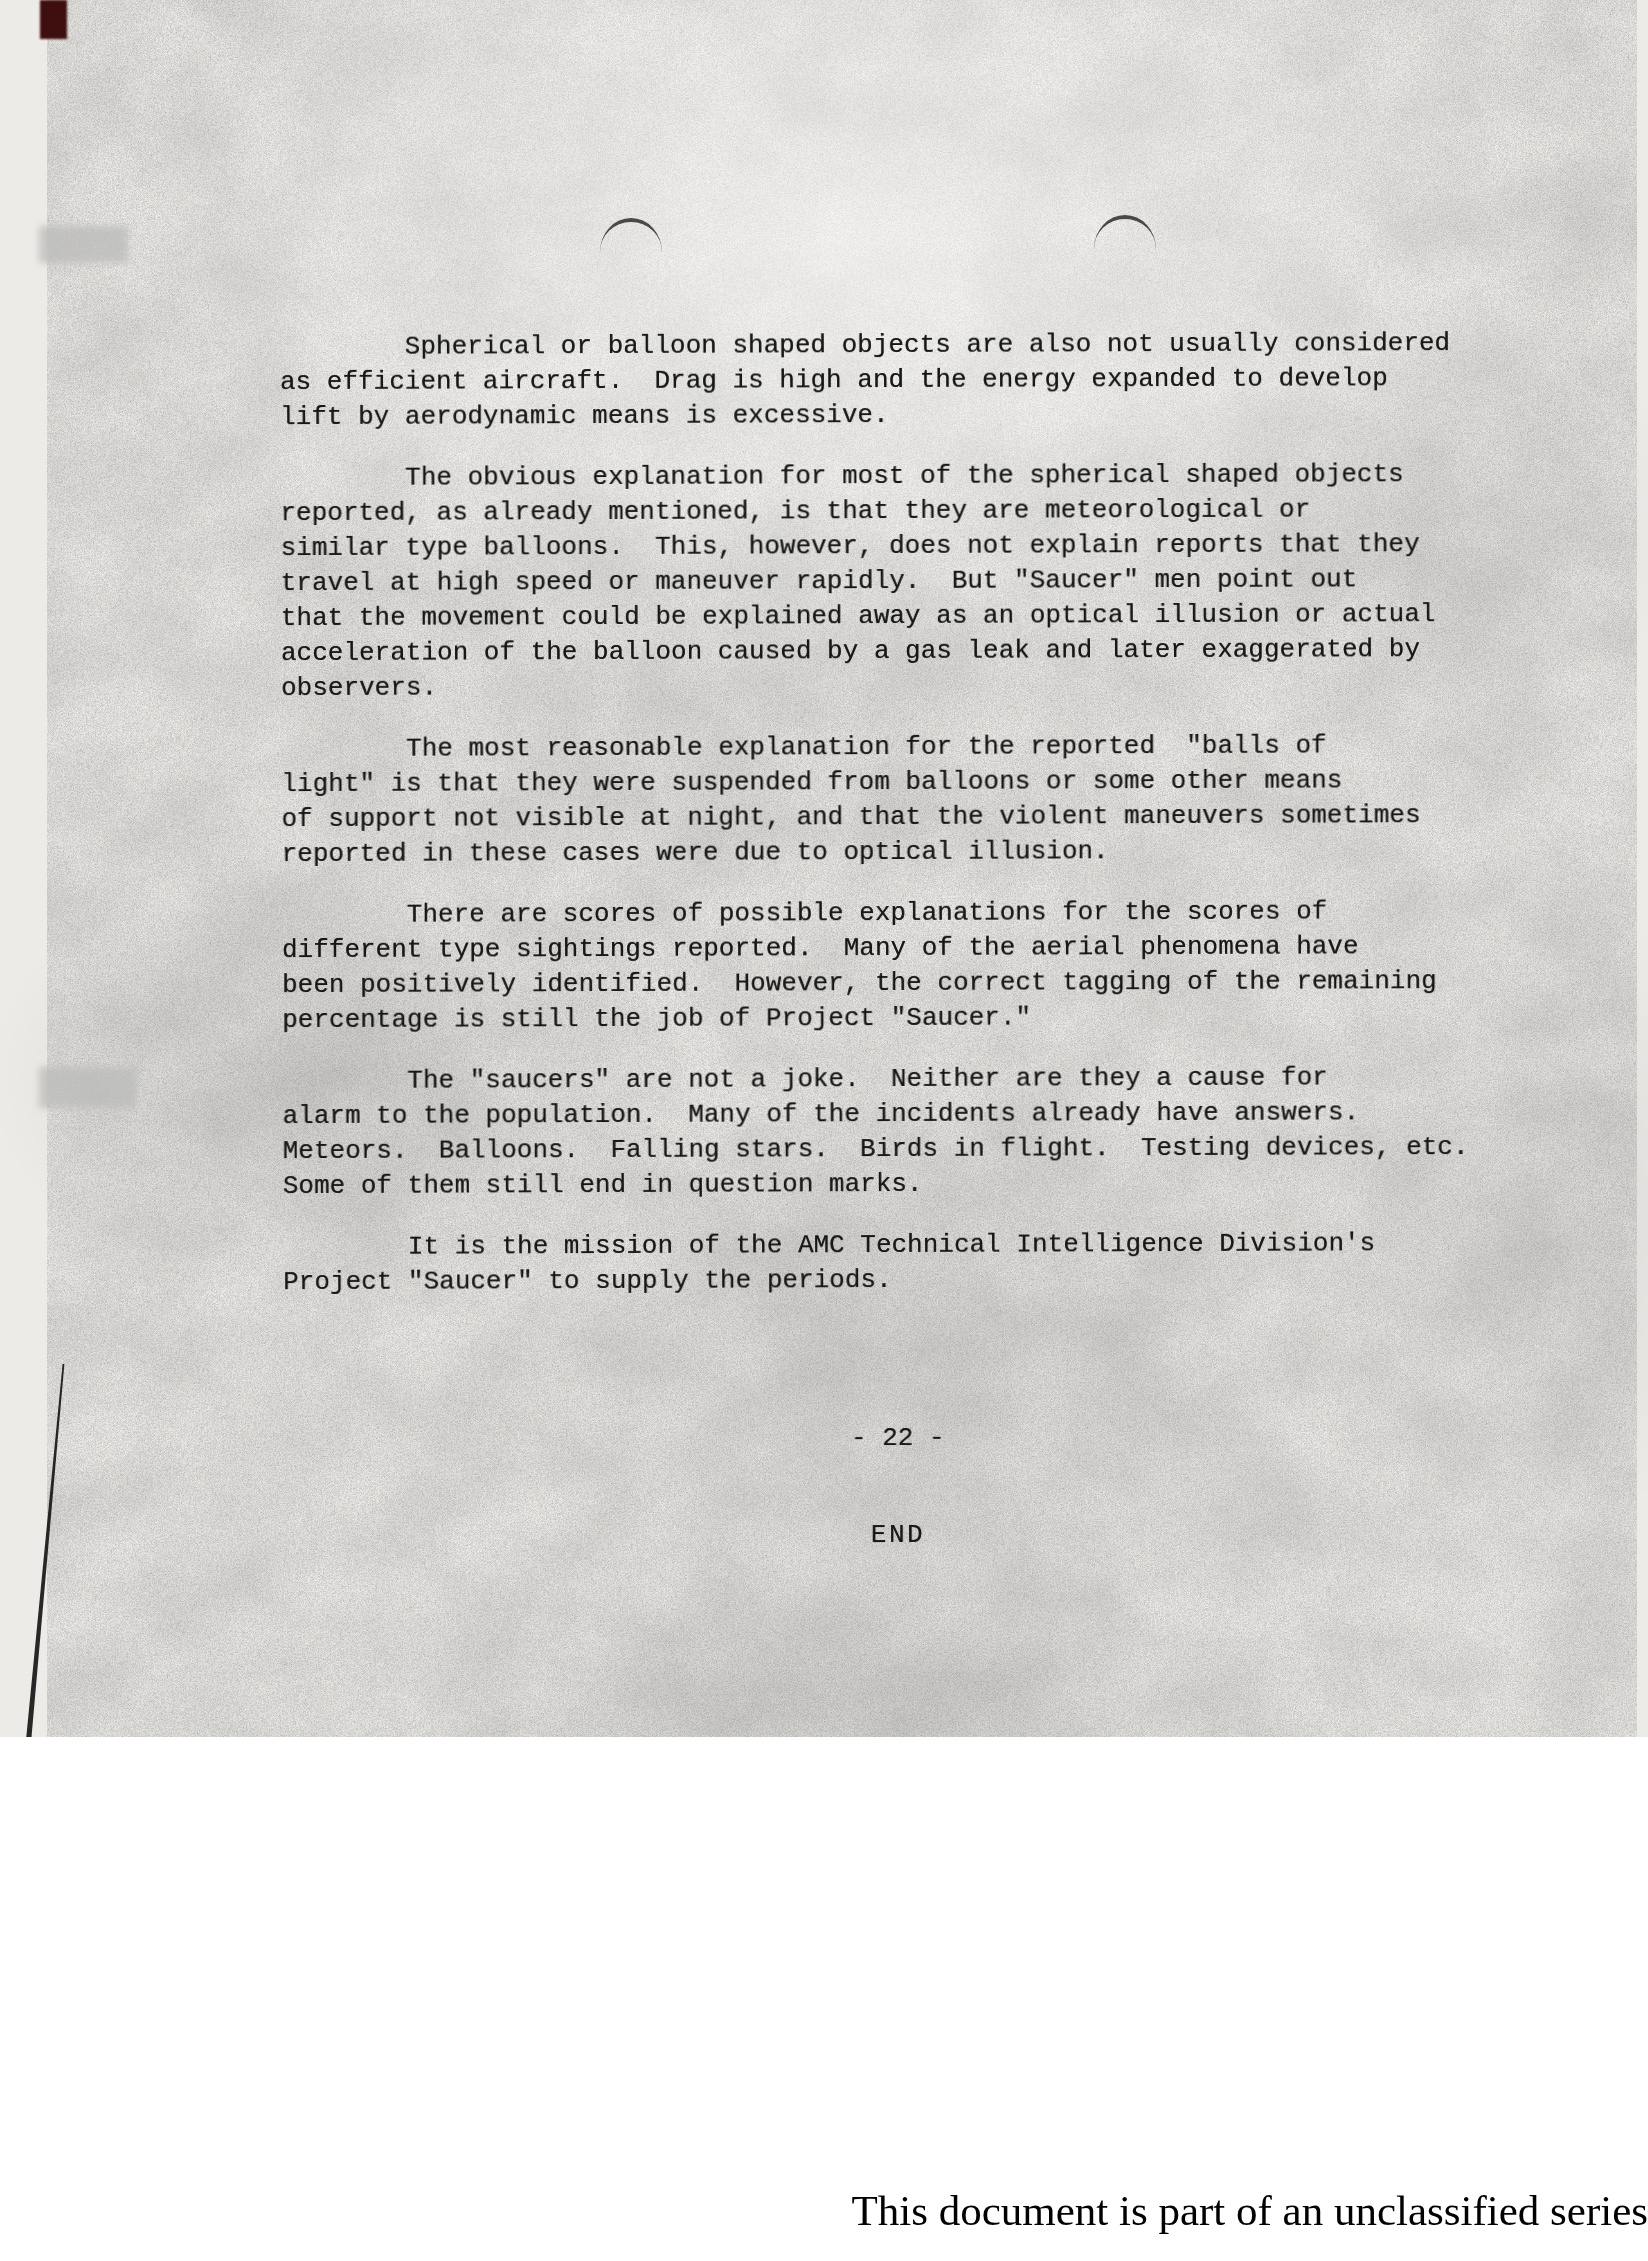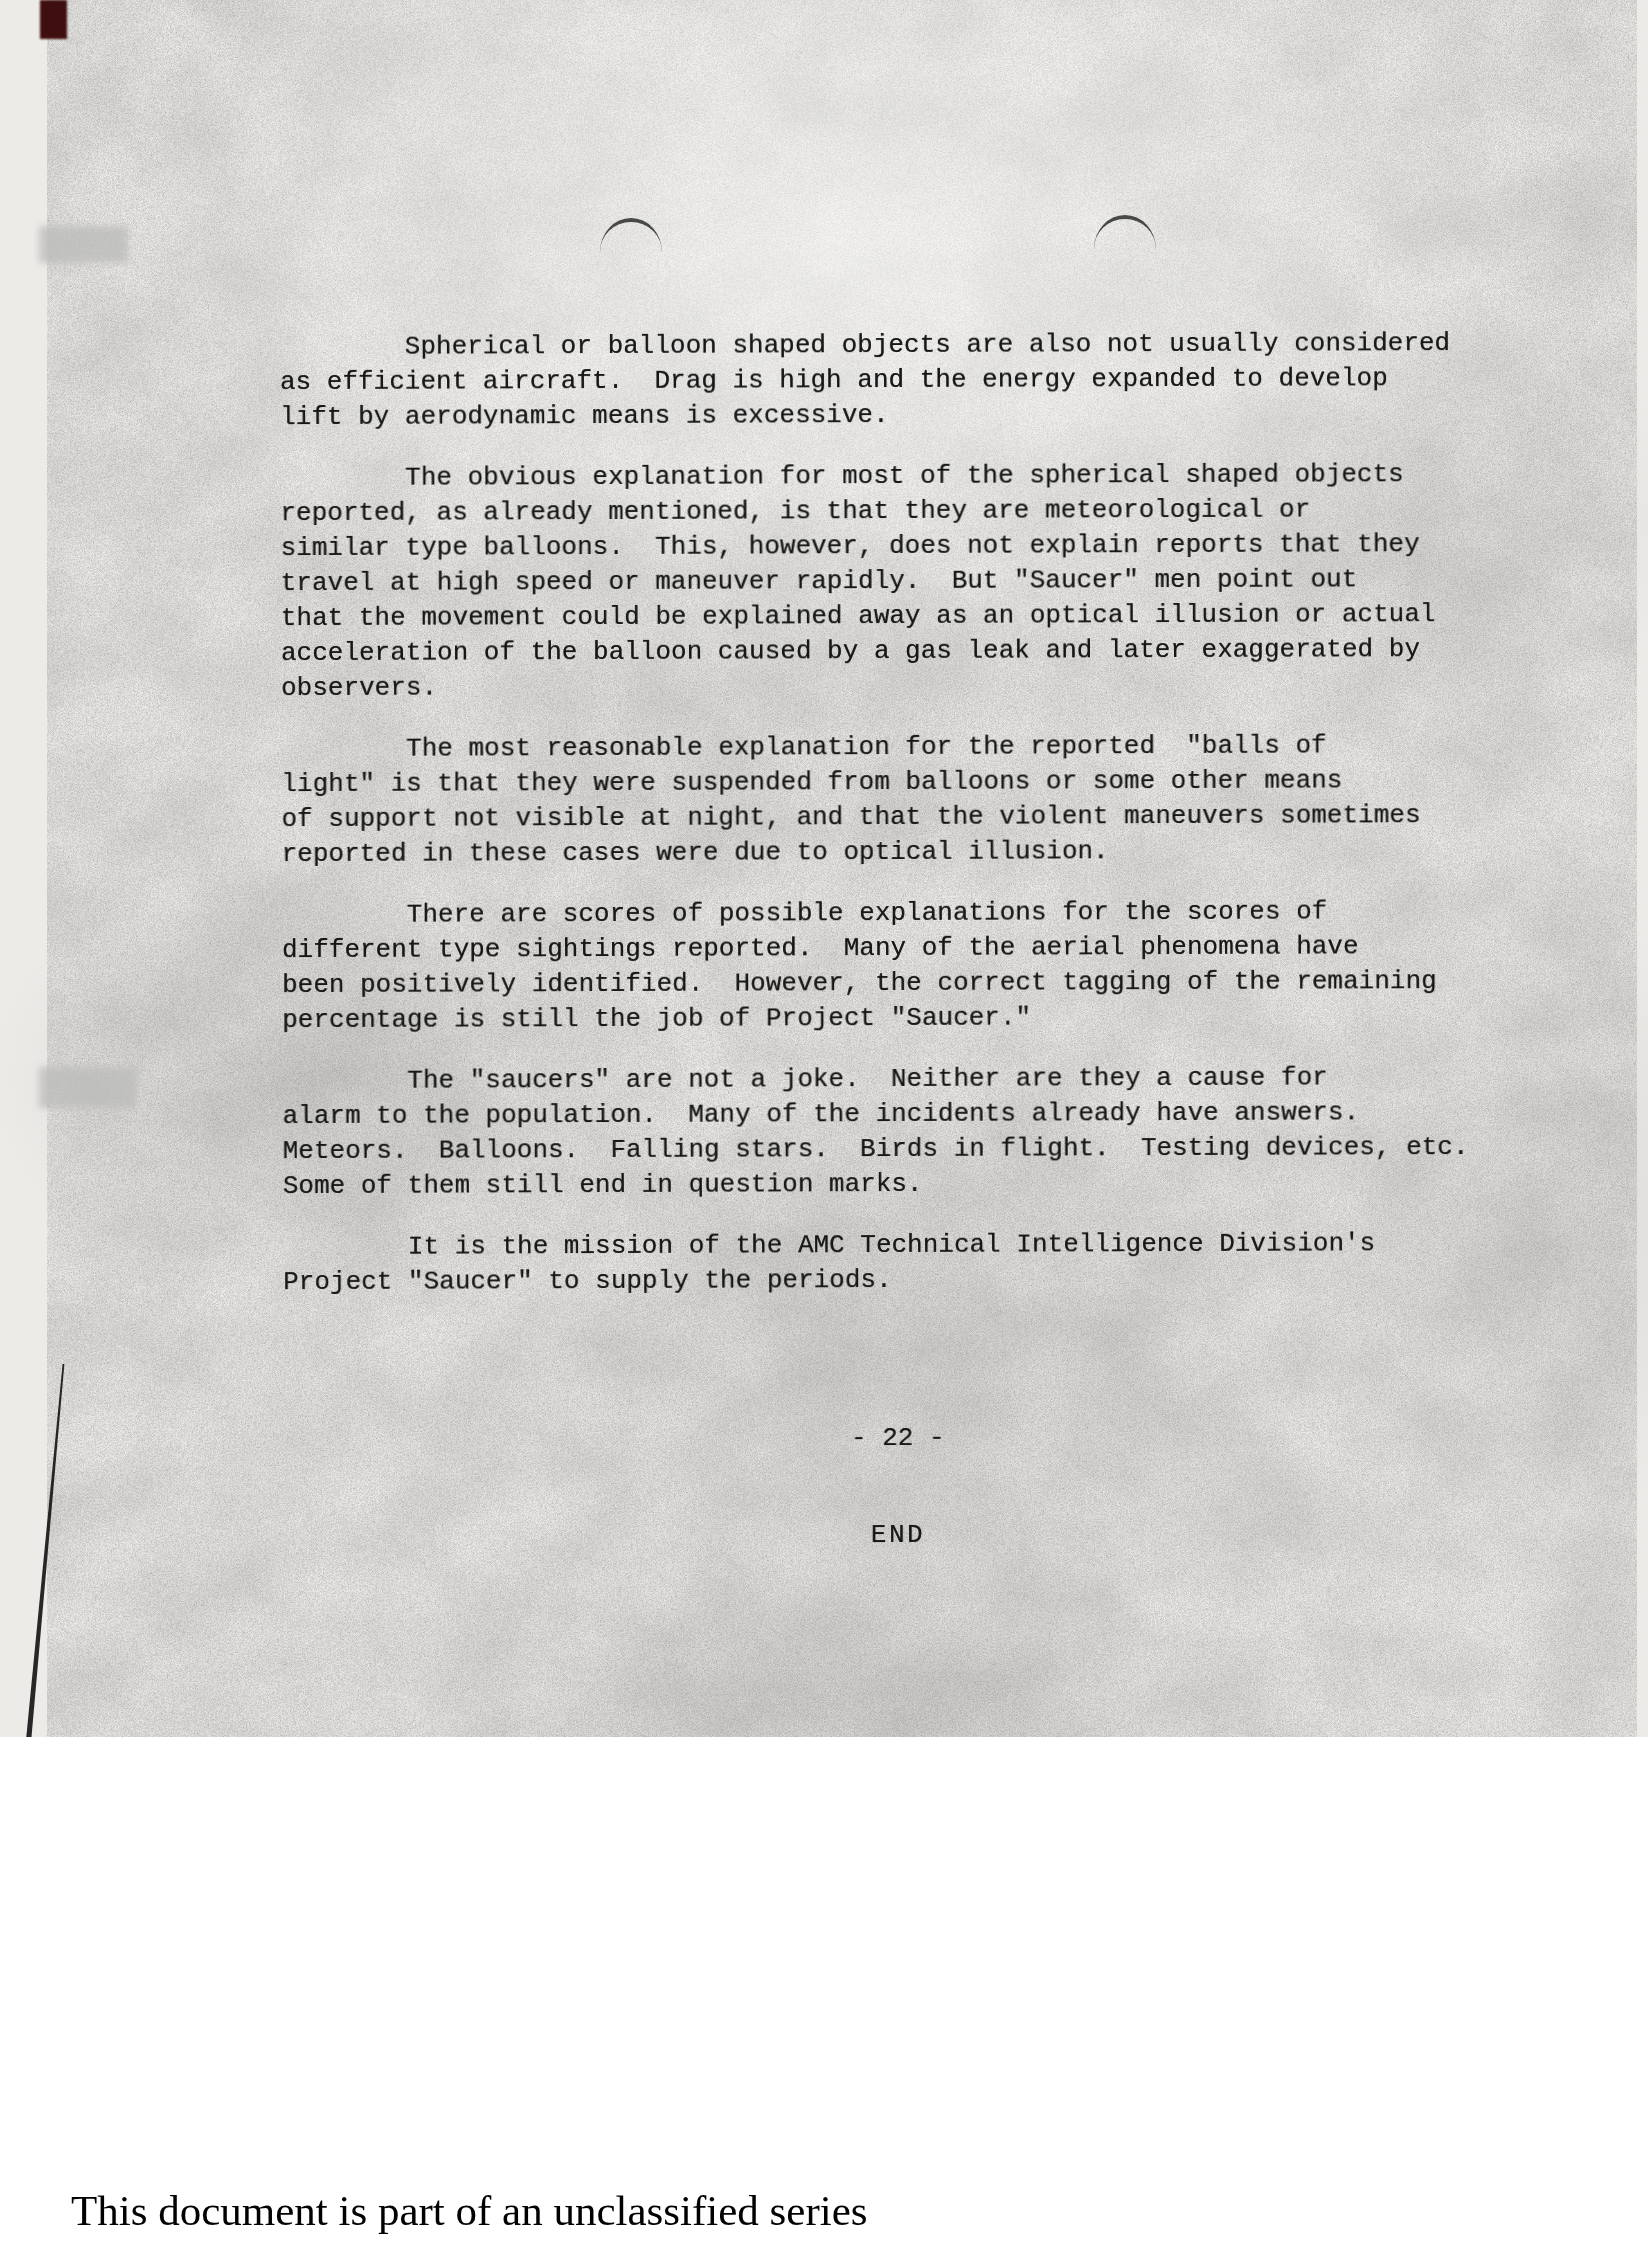--- a/index.html
+++ b/index.html
@@ -120,21 +120,21 @@
     letter-spacing: 2.6px;
   }
 
   
   .footer-caption {
     position: absolute;
     left: 0; top: 2186px;
     width: 1648px;
     padding-left: 71px;
     box-sizing: border-box;
-    text-align: left;
+    text-align: right;
     font-family: "Liberation Serif", serif;
     font-size: 43px;
     color: #000000;
   }
 </style>
 </head>
 <body>
 
 <div class="scan-area">
 

